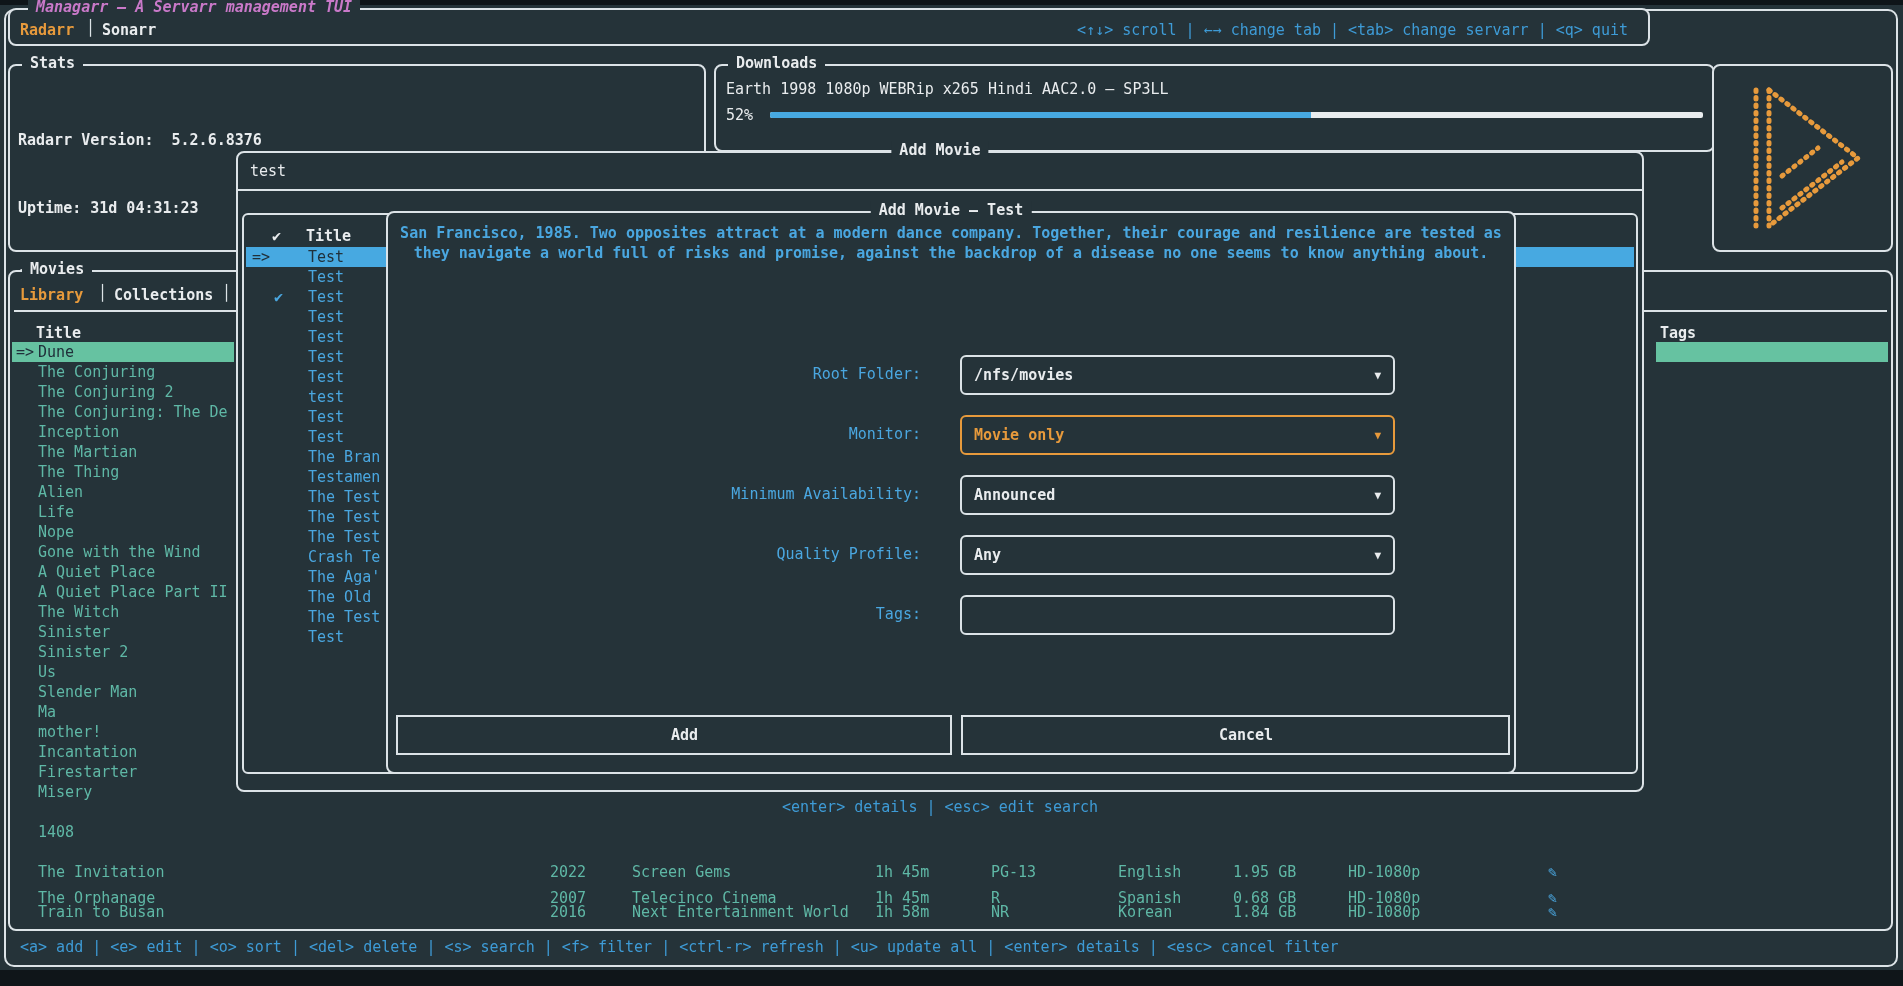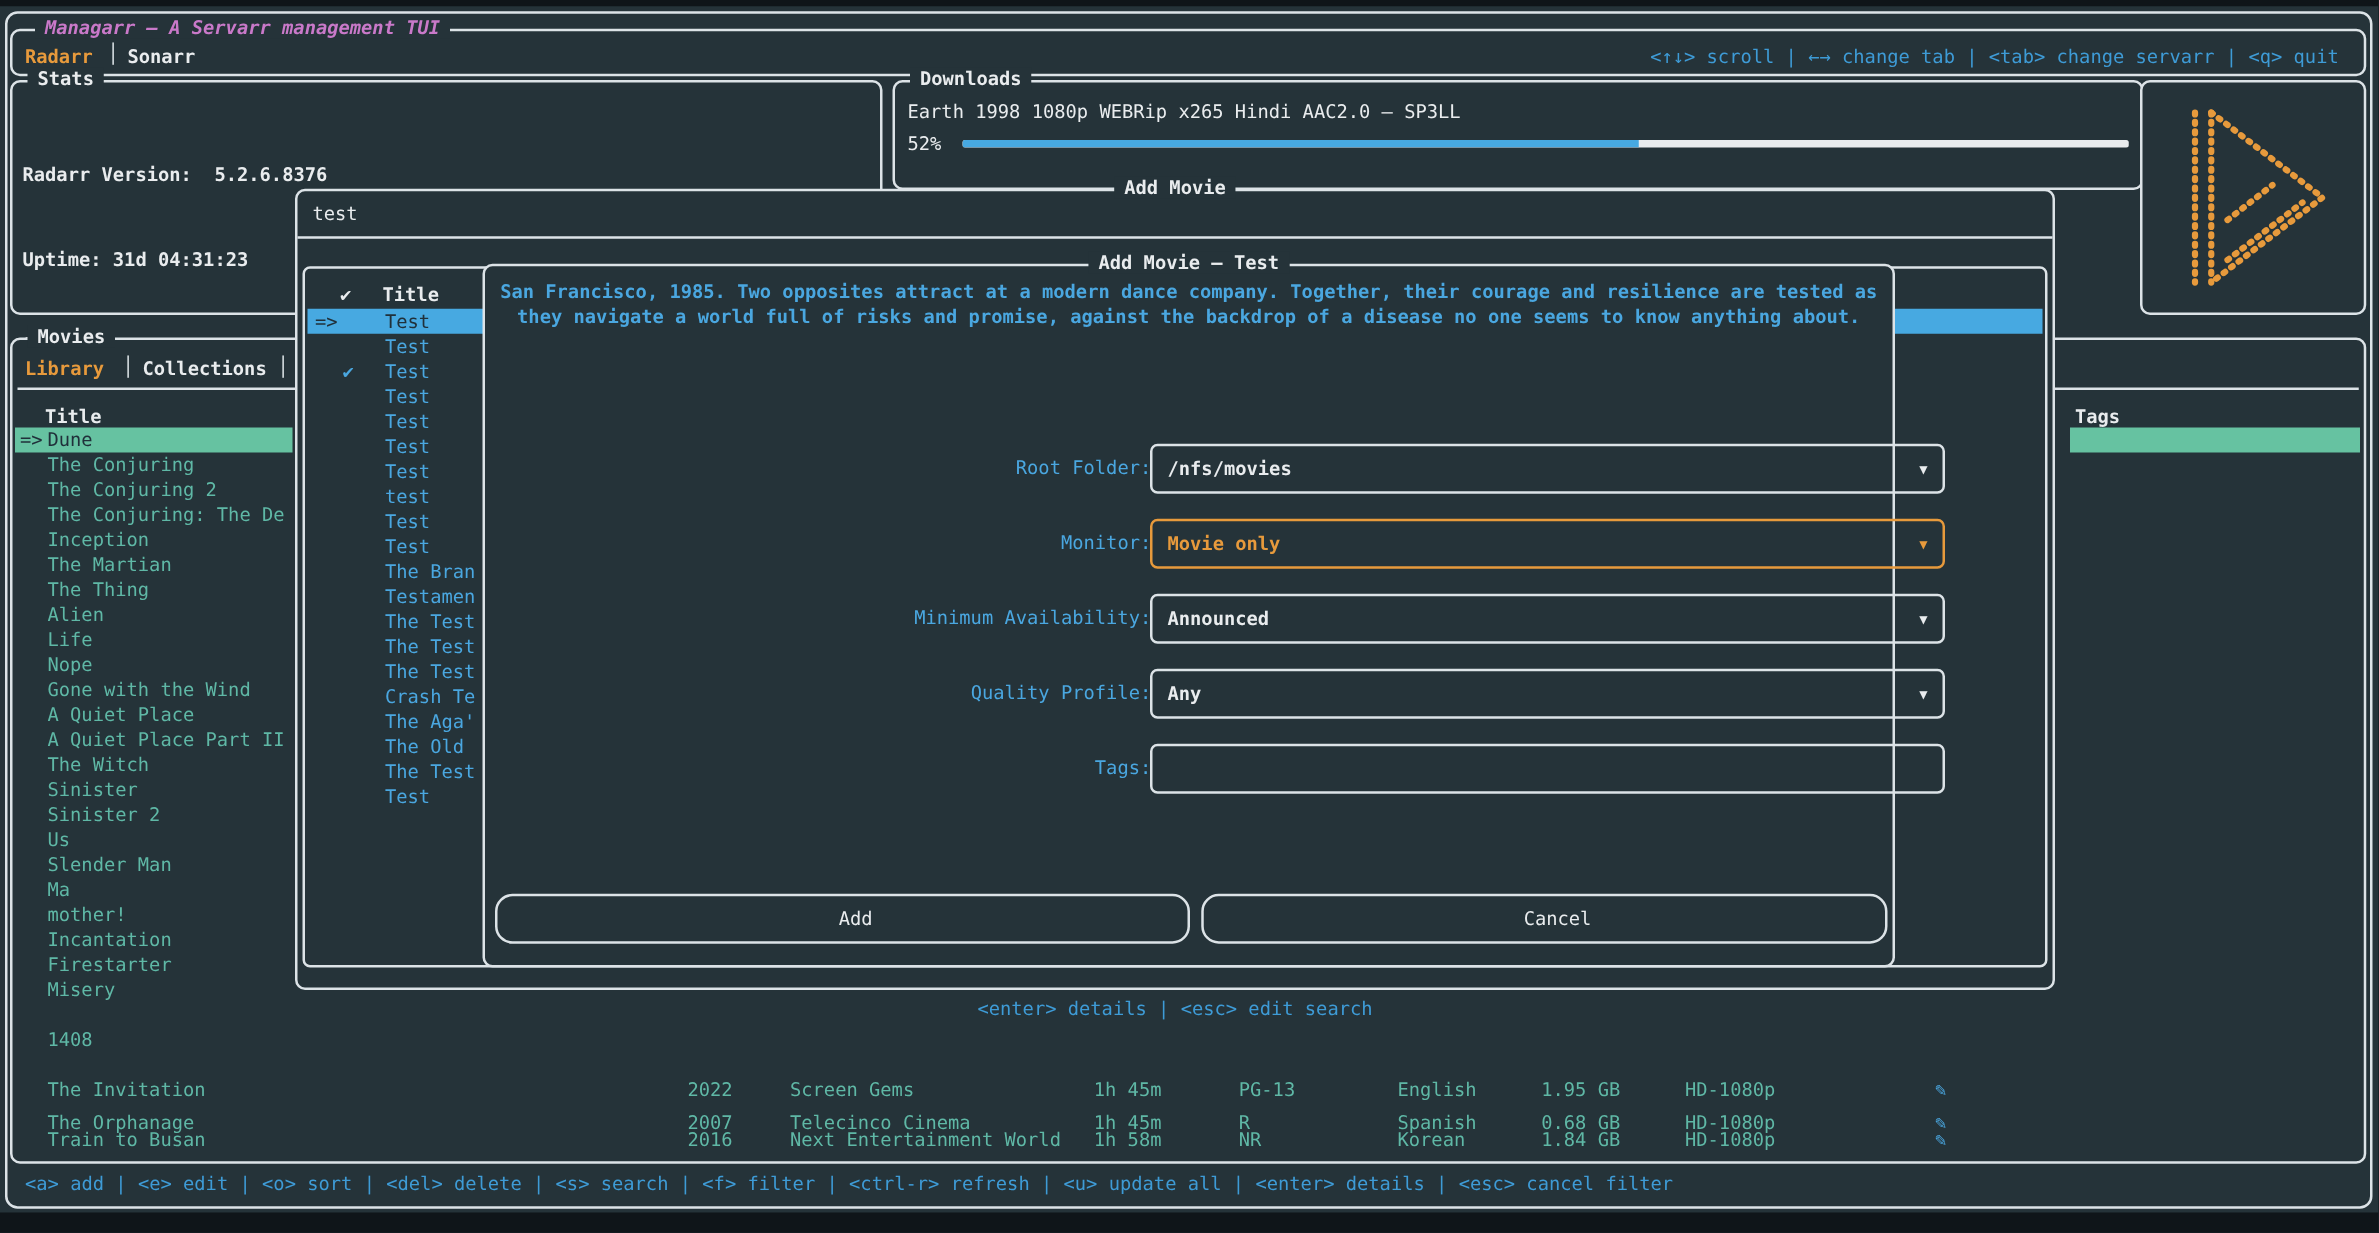--- a/index.html
+++ b/index.html
@@ -22,21 +22,21 @@
     position:relative;width:1903px;height:986px;overflow:hidden;
     background:var(--bg);
     font-family:"DejaVu Sans Mono","Liberation Mono",monospace;
     font-size:15px;color:var(--text);
   }
   .strip{position:absolute;left:0;width:100%;background:var(--bg-dark);}
   .panel{position:absolute;border:2px solid var(--border);border-radius:8px;background:var(--bg);}
   .chip{position:absolute;top:-12px;background:var(--bg);padding:0 8px;font-weight:bold;white-space:pre;}
   .outer-frame{position:absolute;left:4px;top:9px;width:1894px;height:958px;border:2px solid var(--border);border-radius:10px;}
   
-  .header-panel{left:8px;top:23px;width:1885px;height:38px;}
+  .header-panel{left:8px;top:8px;width:1642px;height:38px;}
   .app-title{left:18px;color:var(--magenta);font-style:italic;font-weight:bold;}
   .tab{position:absolute;top:11px;font-weight:bold;white-space:pre;}
   .tab-sep{position:absolute;top:9px;color:var(--border);}
   .header-help{position:absolute;right:20px;top:11px;color:var(--keybind);white-space:pre;}
   
   .stats-panel{left:8px;top:64px;width:698px;height:188px;padding:16px 0 0 8px;}
   .stat-line{line-height:20px;white-space:pre;}
   .bold{font-weight:bold;margin-top:48px;}
   .disk-bar{display:inline-block;width:112px;height:5px;background:var(--sel-blue);margin-left:10px;vertical-align:middle;border-radius:2px;}
   
@@ -75,26 +75,26 @@
   .res-row .res-title{position:absolute;left:62px;white-space:pre;}
   .res-row.selected{background:var(--sel-blue);color:var(--dark-text);}
   .res-check{position:absolute;left:28px;color:var(--blue);}
   .modal-help{position:absolute;left:236px;width:1408px;top:798px;text-align:center;color:var(--keybind);white-space:pre;z-index:6;}
   
   .popup{position:absolute;left:386px;top:211px;width:1130px;height:563px;border:2px solid var(--border);border-radius:8px;background:var(--bg);z-index:6;}
   .overview{position:absolute;top:10px;left:12px;right:12px;text-align:center;color:var(--blue);font-weight:bold;line-height:20px;}
   .field{position:absolute;left:0;right:0;height:40px;}
   .f1{top:142px;} .f2{top:202px;} .f3{top:262px;} .f4{top:322px;} .f5{top:382px;}
   .fld-label{position:absolute;left:0;width:533px;text-align:right;top:10px;color:var(--blue);white-space:pre;}
-  .value-box{position:absolute;left:532px;width:636px;top:0;height:40px;border:2px solid var(--border);border-radius:6px;}
+  .value-box{position:absolute;left:572px;width:435px;top:0;height:40px;border:2px solid var(--border);border-radius:6px;}
   .value-box .val{padding:0 12px;line-height:36px;font-weight:bold;white-space:pre;}
   .dd-arrow{position:absolute;right:12px;top:12px;font-size:11px;color:var(--text);}
   .field.focused .value-box{border-color:var(--orange);}
   .field.focused .val,.field.focused .dd-arrow{color:var(--orange);}
-  .btn{position:absolute;top:502px;height:40px;border:2px solid var(--border);border-radius:14px;text-align:center;line-height:36px;font-weight:normal;cursor:pointer;padding-left:21px;}
+  .btn{position:absolute;top:502px;height:40px;border:2px solid var(--border);border-radius:0;text-align:center;line-height:36px;font-weight:bold;cursor:pointer;padding-left:21px;}
   .btn-add{left:8px;width:556px;}
   .btn-cancel{left:573px;width:549px;}
   .orange-t{color:var(--orange);}
   .white-t{color:var(--text);}
 </style>
 </head>
 <body>
 
 <div class="screen">
   <div class="strip" style="top:0;height:5px"></div>

